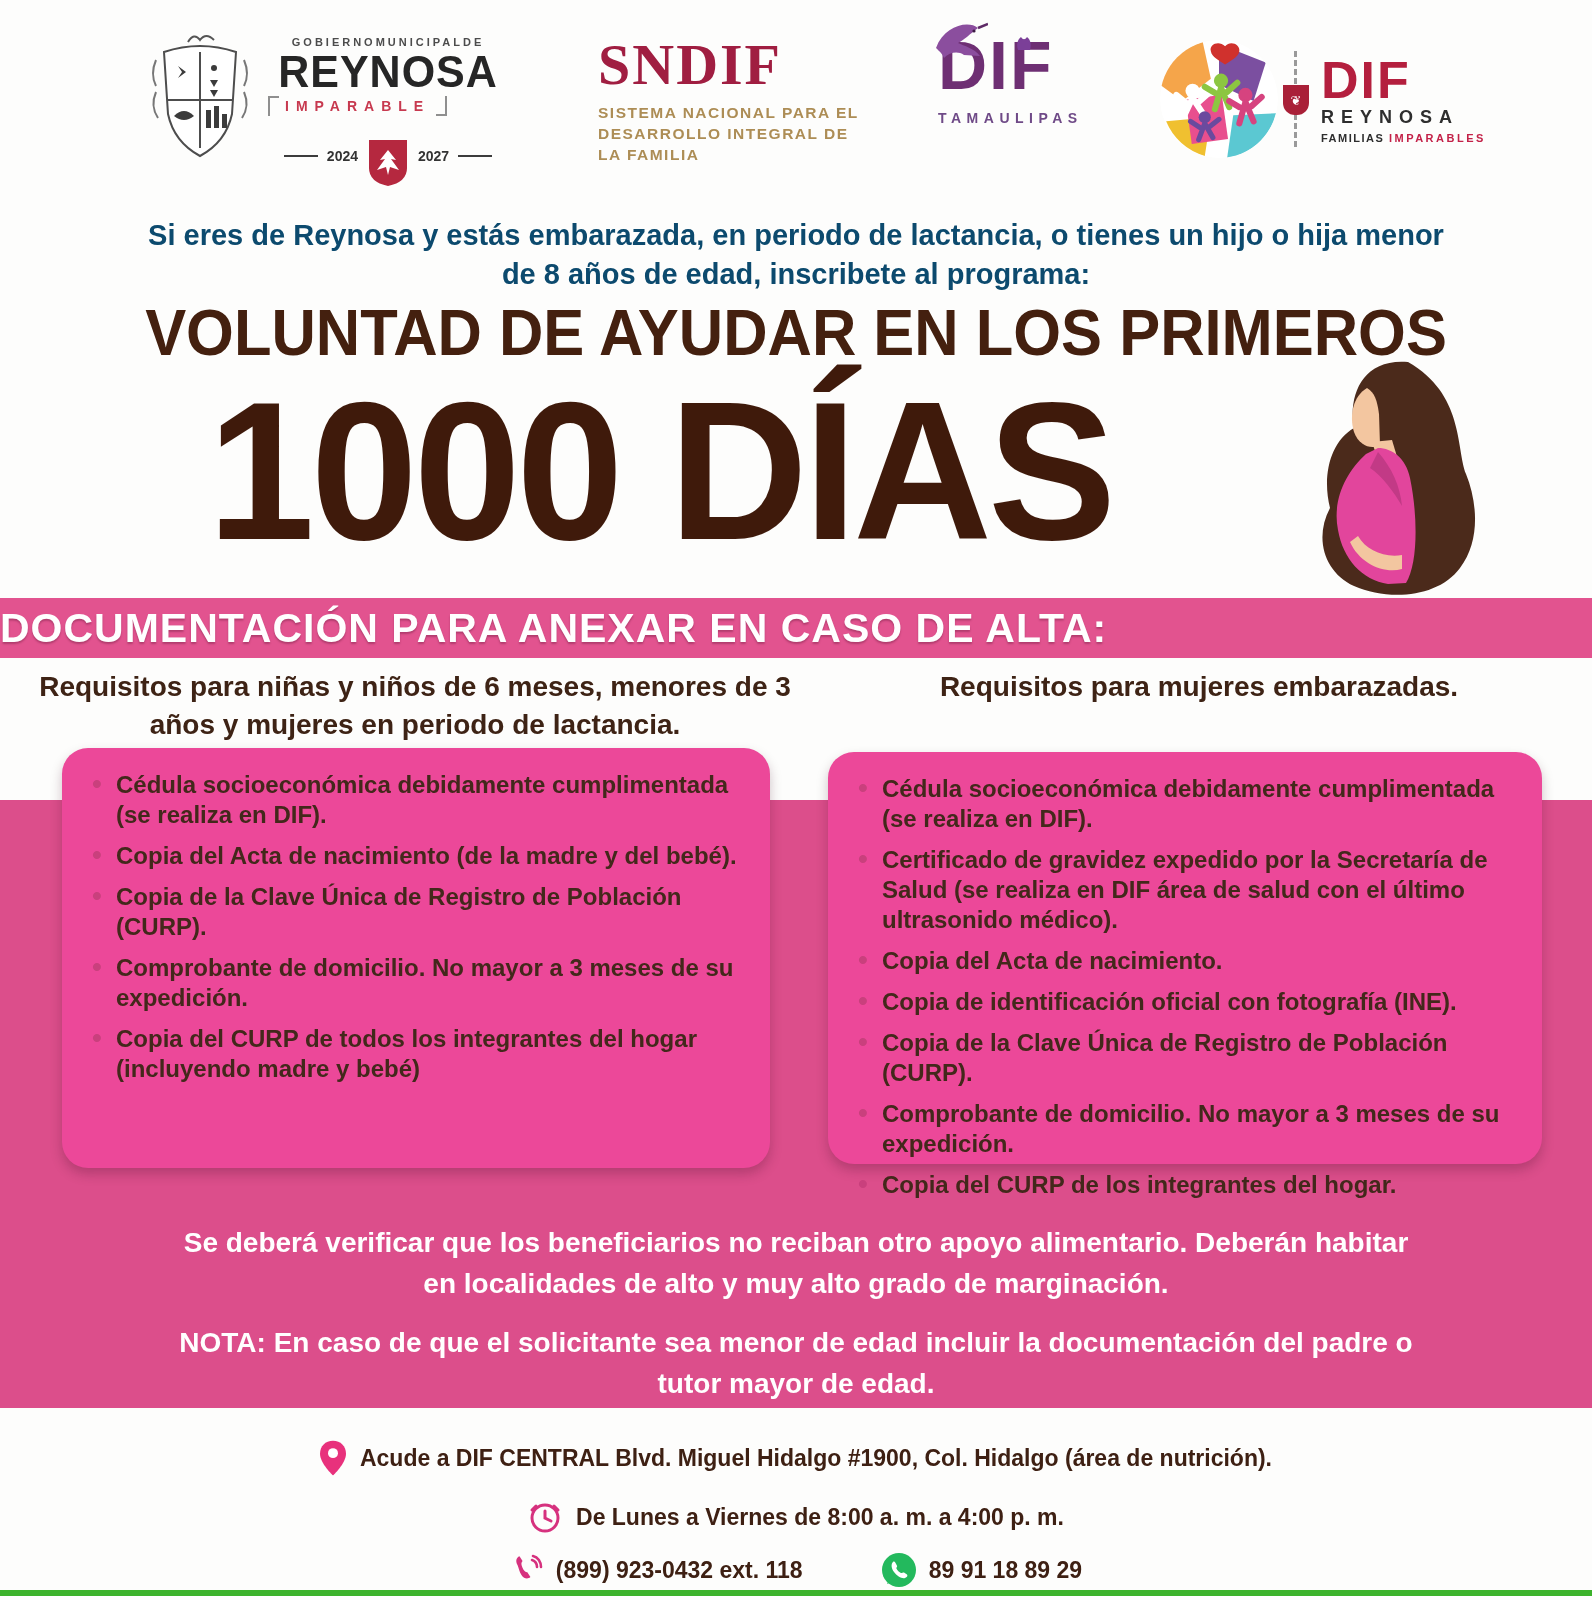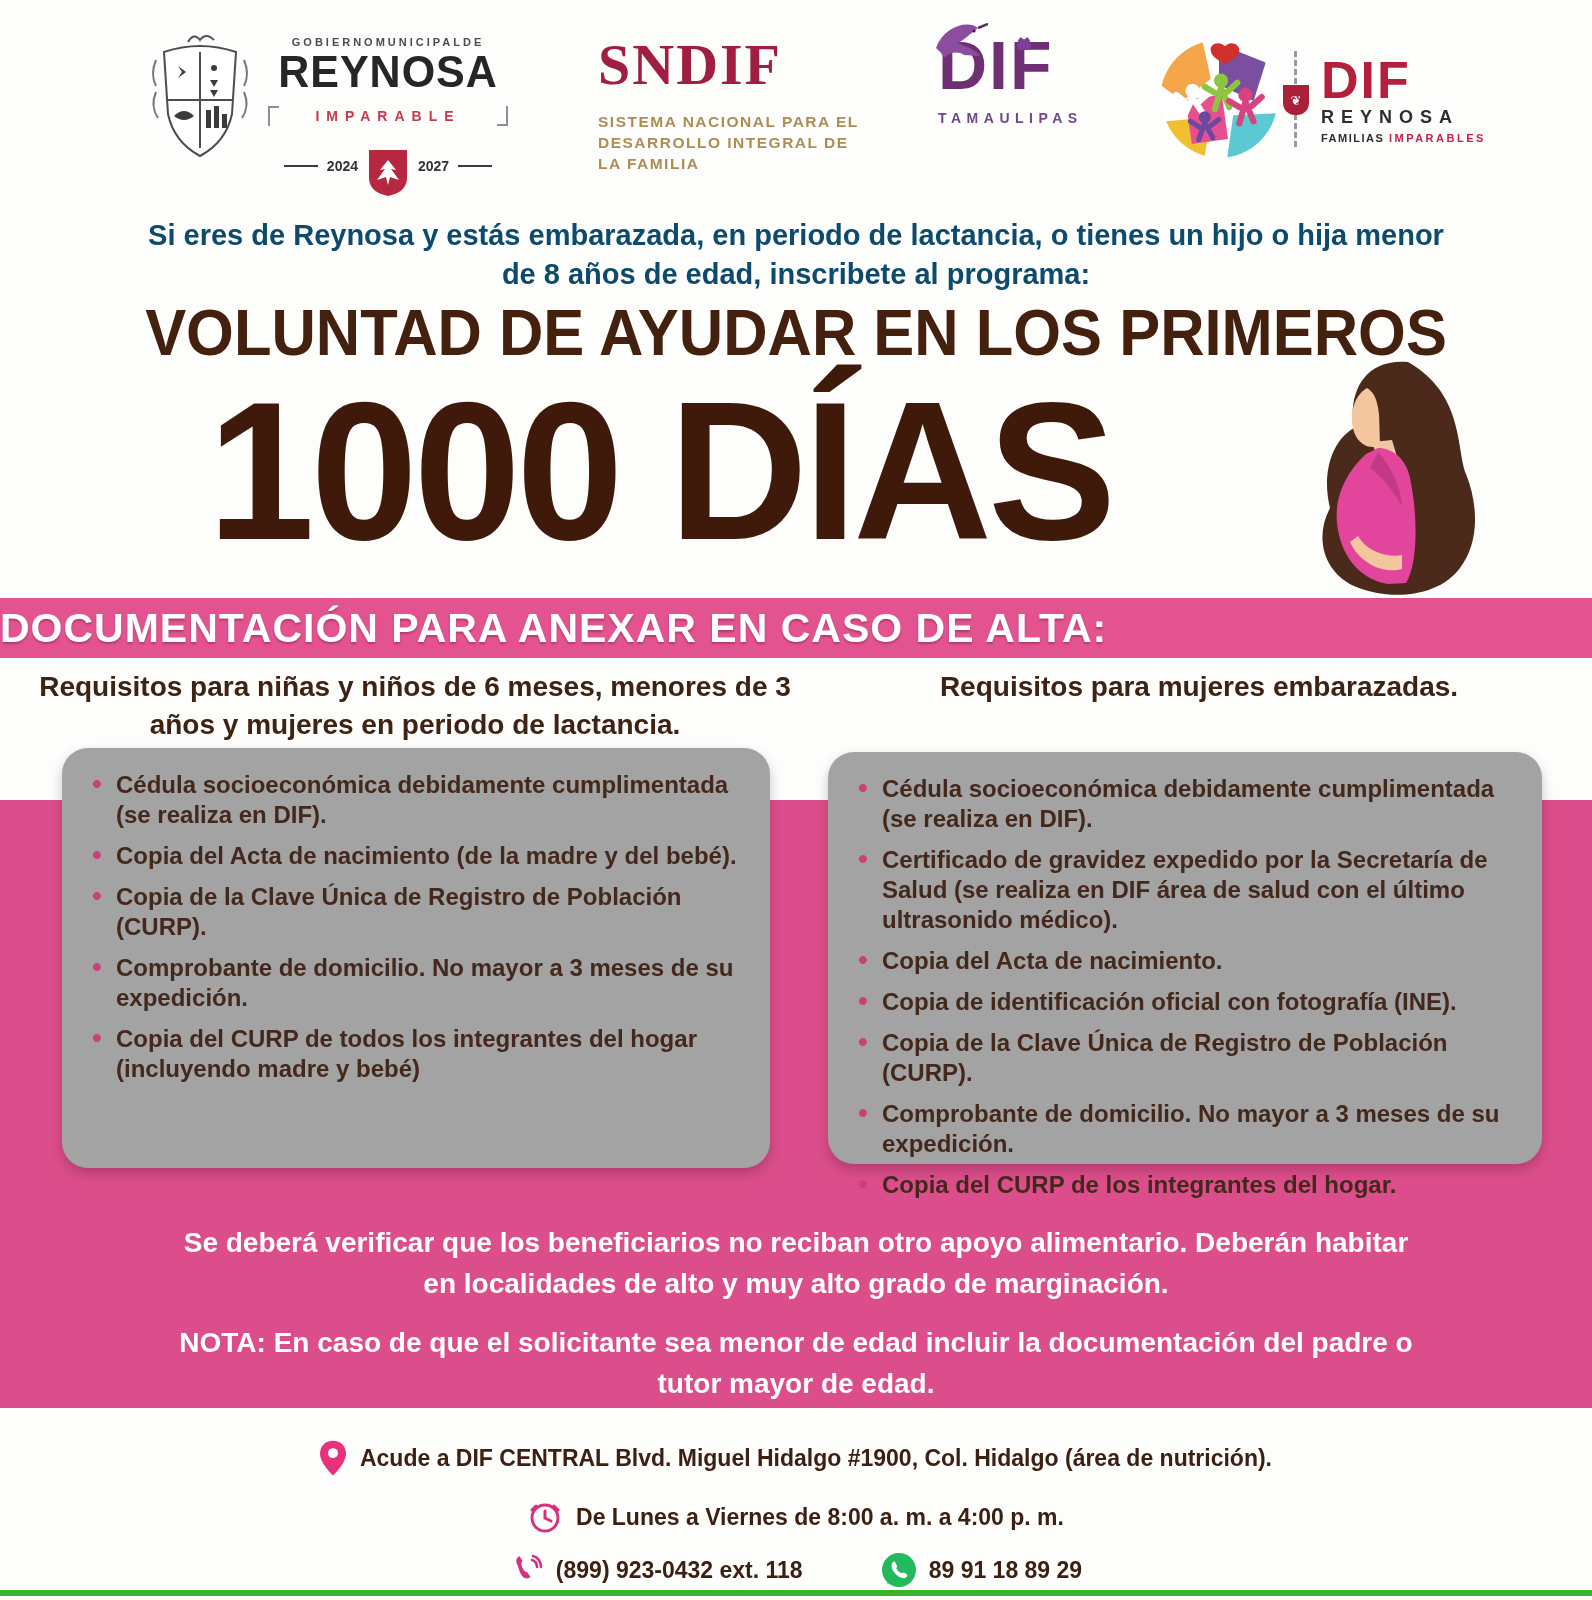--- a/index.html
+++ b/index.html
@@ -8,33 +8,33 @@
     background:#fdfdfc;font-family:"Liberation Sans",sans-serif;
   }
   .abs{position:absolute;}
 
   
   .logo-reynosa{left:148px;top:30px;width:370px;height:140px;display:flex;}
   .coat{width:104px;height:134px;flex:0 0 auto;}
   .rey-text{margin-left:16px;width:240px;text-align:center;}
   .rey-top{font-size:11px;font-weight:bold;letter-spacing:3px;color:#4c4c4c;margin-top:6px;}
   .rey-name{font-size:43px;font-weight:bold;color:#262626;letter-spacing:1px;line-height:46px;transform:scaleY(1.05);}
-  .rey-imparable{display:flex;align-items:center;justify-content:space-between;margin-top:12px;}
+  .rey-imparable{display:flex;align-items:center;justify-content:flex-start;margin-top:2px;}
   .rey-imparable .txt{font-size:14px;font-weight:bold;letter-spacing:7px;color:#c7394f;padding:0 6px;}
   .brk{width:9px;height:18px;}
   .brk.l{border-left:2px solid #8f8f8f;border-top:2px solid #8f8f8f;}
   .brk.r{border-right:2px solid #8f8f8f;border-bottom:2px solid #8f8f8f;}
   .rey-years{display:flex;align-items:center;justify-content:center;gap:9px;margin-top:8px;}
   .rey-years .ln{width:34px;height:2px;background:#3c3c3c;}
   .rey-years .yr{font-size:14px;font-weight:bold;color:#333;}
   .eagle-shield{width:42px;height:50px;margin-top:14px;}
 
   .logo-sndif{left:598px;top:36px;width:260px;}
   .sndif-acronym{font-family:"Liberation Serif",serif;font-weight:bold;font-size:58px;color:#a01e41;letter-spacing:2px;line-height:58px;}
-  .sndif-sub{margin-top:17px;font-size:15.5px;font-weight:bold;color:#ad8d55;letter-spacing:1.5px;line-height:21px;width:265px;}
+  .sndif-sub{margin-top:8px;font-size:15.5px;font-weight:bold;color:#ad8d55;letter-spacing:1.5px;line-height:21px;width:265px;}
 
   .logo-diftam{left:938px;top:30px;width:170px;text-align:left;}
   .diftam-word{position:relative;font-size:68px;font-weight:bold;color:#6e2f73;line-height:70px;letter-spacing:2px;}
   .hummingbird{position:absolute;left:-8px;top:-14px;width:58px;height:50px;}
   .iflower{position:absolute;left:77px;top:6px;width:18px;height:16px;}
   .diftam-sub{margin-top:10px;font-size:14px;font-weight:bold;letter-spacing:5.5px;color:#6f4a87;}
 
   .logo-difrey{left:1158px;top:38px;width:330px;display:flex;align-items:center;}
   .difrey-circle{width:122px;height:122px;flex:0 0 auto;}
   .difrey-divider{width:0;height:96px;border-left:3px dashed #9a9a9a;margin:0 12px 0 14px;position:relative;}
@@ -56,21 +56,21 @@
     font-size:41px;font-weight:bold;letter-spacing:1px;line-height:60px;
     text-shadow:0 2px 2px rgba(90,20,50,.35);}
 
   
   .colhead{color:#3e2315;font-size:28px;font-weight:bold;text-align:center;line-height:38px;}
   .colhead.left{left:28px;top:668px;width:774px;}
   .colhead.right{left:846px;top:668px;width:706px;}
 
   
   .pinkblock{left:0;top:800px;width:1592px;height:608px;background:#dc4e8b;}
-  .card{background:#a3a3a3;border-radius:26px;box-shadow:0 6px 12px rgba(60,10,35,.25);}
+  .card{background:#ec4899;border-radius:26px;box-shadow:0 6px 12px rgba(60,10,35,.25);}
   .card.left{left:62px;top:748px;width:708px;height:420px;}
   .card.right{left:828px;top:752px;width:714px;height:412px;}
   .req-list{list-style:none;margin:0;padding:22px 24px 16px 28px;}
   .req-list li{position:relative;padding-left:26px;color:#43281b;font-size:24px;font-weight:bold;line-height:30px;margin-bottom:11px;}
   .req-list li::before{content:"•";position:absolute;left:2px;top:-1px;color:#c9407d;font-size:28px;}
 
   
   .note{left:96px;width:1400px;text-align:center;color:#ffffff;font-size:28px;font-weight:bold;line-height:41px;}
   .note.n1{top:1222px;}
   .note.n2{top:1322px;}

